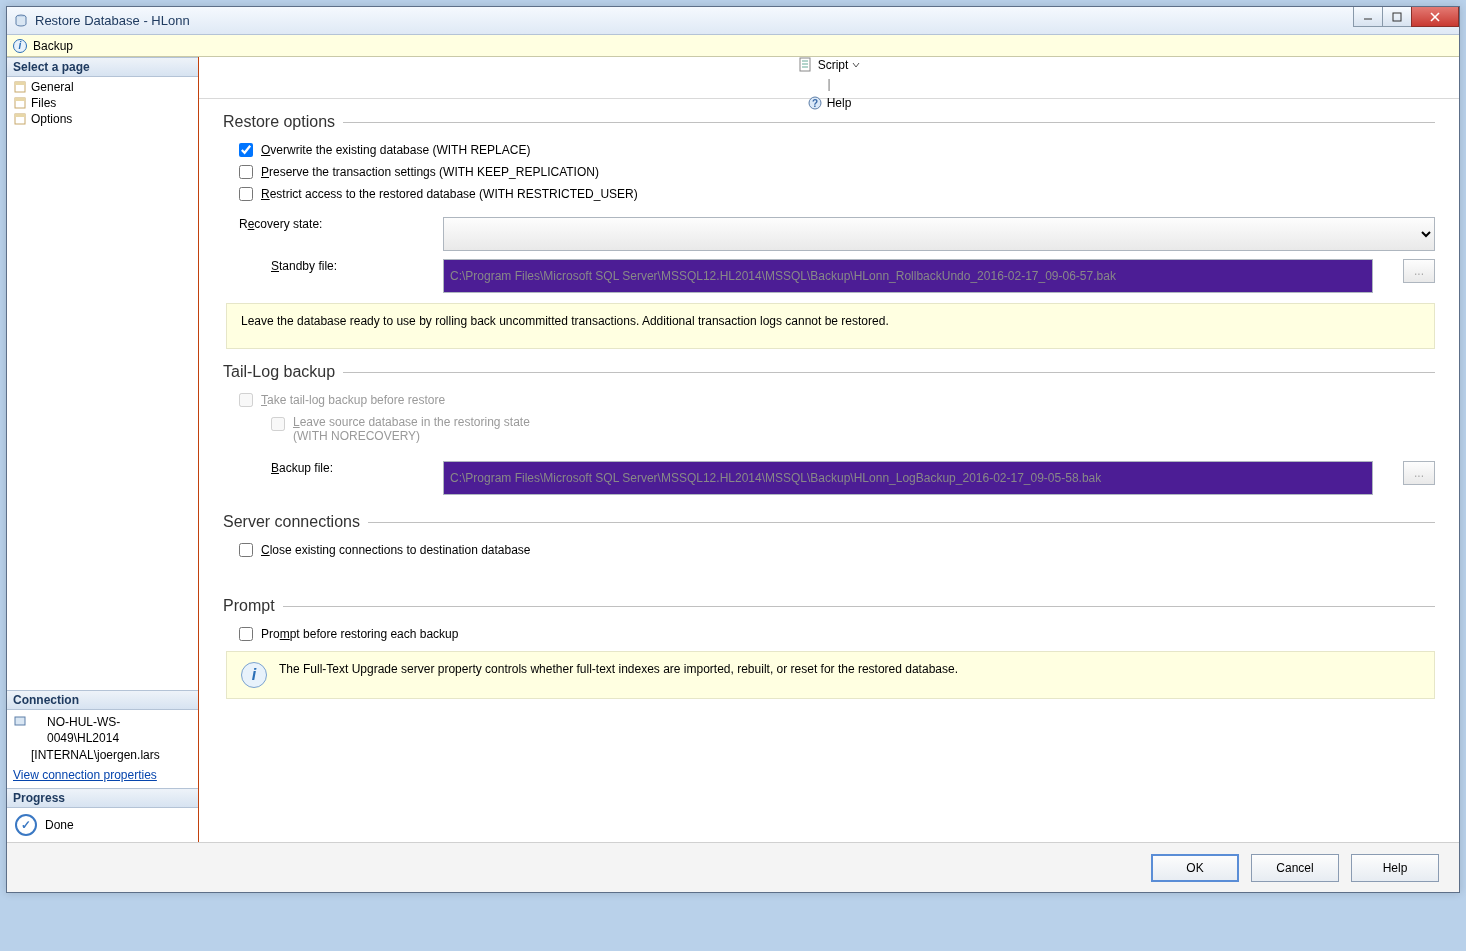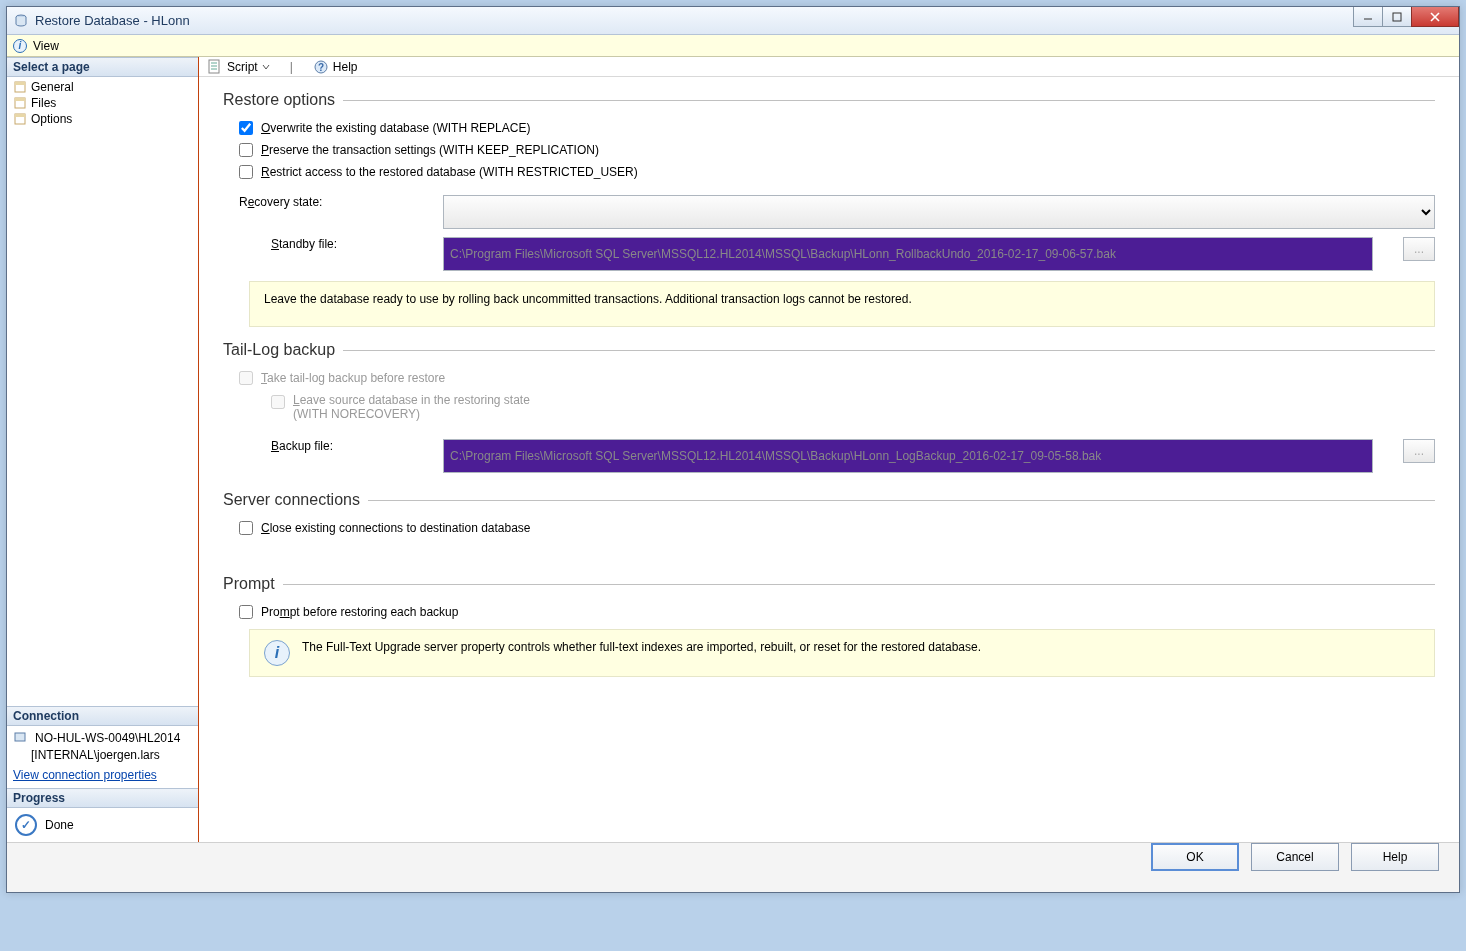--- a/index.html
+++ b/index.html
@@ -113,24 +113,24 @@
   .progress-block { display:flex;align-items:center;gap:8px;padding:6px 8px; }
   .done-icon {
     width:22px;height:22px;border:2px solid #3a78c3;border-radius:50%;
     display:flex;align-items:center;justify-content:center;color:#3a78c3;font-weight:bold;
   }
   .leftpanel .spacer { flex:1; }
 
   
   .rightpanel { flex:1; display:flex;flex-direction:column; overflow:hidden; padding-bottom: 4px;}
   .toolbar {
-    height:20px;
+    height:42px;
     border-bottom:1px solid #d9d9d9;
     display:flex;align-items:center;
-    padding:0 8px;gap:20px;
+    padding:0 8px;gap:4px;flex-direction:column;
   }
   .tool-btn { display:flex;align-items:center;gap:4px;cursor:default; }
   .tool-btn .t-icon { width:16px;height:16px;display:inline-block; }
   .tool-sep { color:#777; }
 
   .content {
     flex:1;
     overflow:auto;
     padding: 14px 24px 4px 24px;
   }
@@ -171,35 +171,35 @@
   .label-field-row input[type=text].ro { color:#888;background:#4c1d95; }
   .label-field-row .browse-btn {
     width:32px;height:24px;border:1px solid #aeb6bf;
     background:linear-gradient(#fdfdfd,#e9e9e9);
     display:flex;align-items:center;justify-content:center;margin-left:6px;
   }
   .label-field-row .browse-btn.disabled { color:#aaa; }
 
   .info-box {
     background:#ffffe1;border:1px solid #e6e6c8;
-    padding:10px 14px;margin:6px 0 6px 26px;
+    padding:10px 14px;margin:6px 0 6px 3px;
     display:flex;gap:12px;align-items:flex-start;
     min-height:46px;
   }
   .info-box.with-icon .info-icon {
     width:26px;height:26px;border-radius:50%;border:1px solid #7aa2cf;
     background:#e8f2fb;display:flex;align-items:center;justify-content:center;
     color:#2b6fb6;font-weight:bold;font-style:italic;font-size:16px;
     flex-shrink:0;
   }
 
   
   .button-bar {
     height:50px;border-top:1px solid #d0d0d0;background:#f4f4f4;
-    display:flex;justify-content:flex-end;
+    display:flex;align-items:center;justify-content:flex-end;
     padding:0 20px;gap:12px;
   }
   .button-bar button {
     min-width:88px;height:28px;font:inherit;
     border:1px solid #8a9bb2;background:linear-gradient(#fdfdfd,#e7ecf2);
     padding:0 14px;
   }
   .button-bar button.primary {
     outline:1px solid #5a8dd6;outline-offset:-2px;
     border-color:#5a8dd6;
@@ -238,21 +238,21 @@
         <svg width="12" height="12">
               <line x1="2" y1="2" x2="10" y2="10" stroke="#fff" stroke-width="1.6"></line>
               <line x1="10" y1="2" x2="2" y2="10" stroke="#fff" stroke-width="1.6"></line>
             </svg>
       </div>
     </div>
   </div>
 
   <div class="readybar">
     <span class="ready-icon">i</span>
-    <span>View</span>
+    <span>Backup</span>
   </div>
 
   <div class="mainarea">
 
     <div class="leftpanel">
       <div class="section-header">Select a page</div>
       <div class="page-list">
         <div class="page-item">
           <span class="pg-icon">
             <svg width="14" height="14">
@@ -279,21 +279,21 @@
                 </svg>
           </span>
           <span>Options</span>
         </div>
       </div>
 
       <div class="spacer"></div>
 
       <div class="section-header">Connection</div>
       <div class="conn-block">
-        <div style="display:flex;gap:8px;">
+        <div style="display:flex;gap:20px;">
           <span style="width:14px;flex-shrink:0;">
             <svg width="14" height="14">
                   <rect x="2" y="3" width="10" height="8" fill="#d9e6f3" stroke="#5d7ea8"></rect>
                 </svg>
           </span>
           <span>NO-HUL-WS-0049\HL2014</span>
         </div>
         <div style="padding-left:18px;">[INTERNAL\joergen.lars</div>
       </div>
       <div class="conn-link">View connection properties</div>

